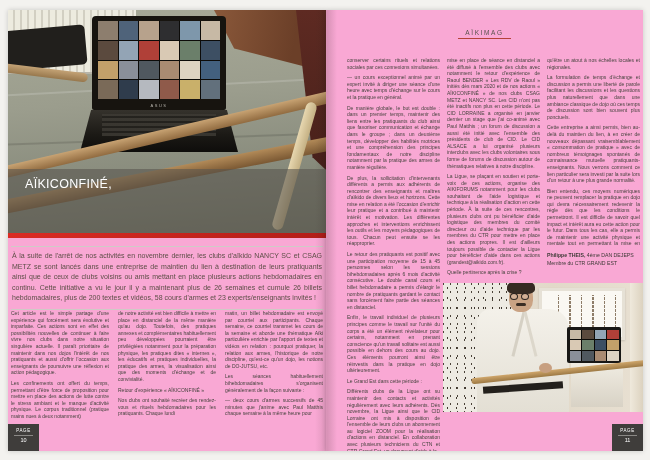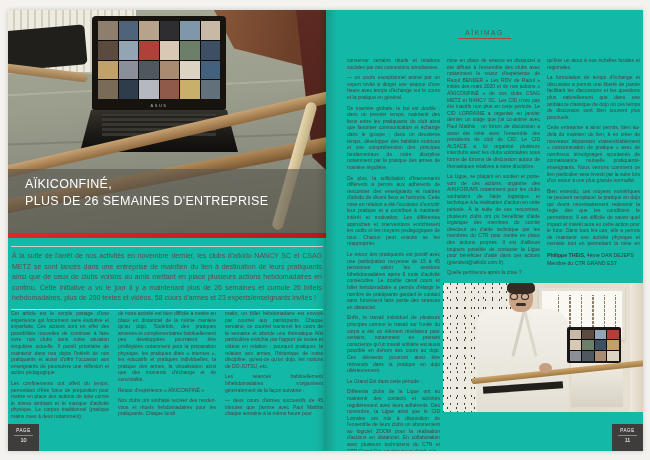--- a/index.html
+++ b/index.html
@@ -5,21 +5,21 @@
   * { box-sizing: border-box; margin: 0; padding: 0; }
   html,body { width:650px; height:460px; }
   body {
     position: relative;
     background: #f3f2ef;
     font-family: "Liberation Sans", sans-serif;
     overflow: hidden;
   }
   .page {
     position: absolute; top:10px; height:441px;
-    background: #14b8a6;
+    background: #f9a8d4;
     box-shadow: 0 0 5px rgba(0,0,0,.18);
   }
   .page-left  { left:8px;   width:318px; }
   .page-right { left:326px; width:317px; }
   .spine {
     position:absolute; top:10px; left:315px; width:22px; height:441px; z-index:9;
     background: linear-gradient(90deg, rgba(0,0,0,0) 0%, rgba(40,30,25,.10) 42%, rgba(40,30,25,.16) 55%, rgba(0,0,0,0) 100%);
     pointer-events:none;
   }
 
@@ -188,21 +188,20 @@
       </div>
     </div>
 
     <div class="stick stick-end"></div>
     <div class="stick stick-1"></div>
     <div class="stick stick-2"></div>
     <div class="stick stick-3"></div>
 
     <div class="hero-title">
       <div>AÏKICONFINÉ,</div>
-      <div>PLUS DE 26 SEMAINES D'ENTREPRISE</div>
     </div>
   </div>
 
   <div class="redbar"></div>
 
   <p class="intro">À la suite de l'arrêt de nos activités en novembre dernier, les clubs d'aïkido NANCY SC et CSAG METZ se sont lancés dans une entreprise de maintien du lien à destination de leurs pratiquants ainsi que de ceux de clubs voisins ou amis mettant en place plusieurs actions hebdomadaires en continu. Cette initiative a vu le jour il y a maintenant plus de 26 semaines et cumule 26 billets hebdomadaires, plus de 200 textes et vidéos, 58 cours d'armes et 23 experts/enseignants invités !</p>
 
   <div class="lcols">
     <div class="col">
       <p class="body">Cet article est le simple partage d'une expérience qui forcément sera évolutive et imparfaite. Ces actions sont en effet des possibilités nouvelles de continuer à faire vivre nos clubs dans notre situation singulière actuelle. Il paraît prioritaire de maintenir dans nos dojos l'intérêt de nos pratiquants et aussi d'offrir l'occasion aux enseignants de poursuivre une réflexion et action pédagogique.</p>

